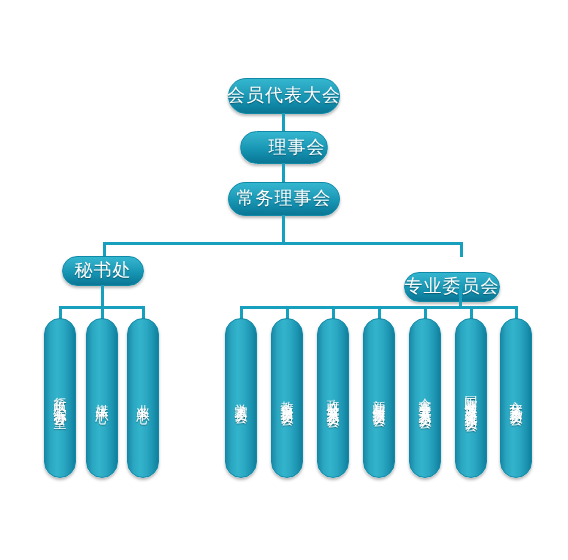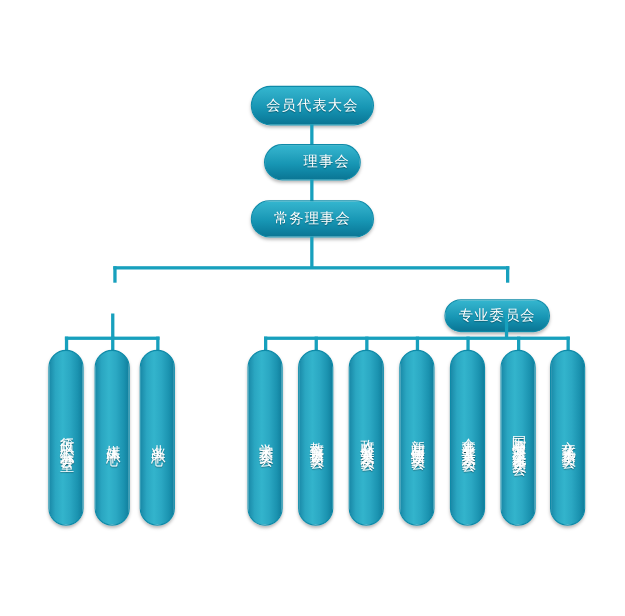--- a/index.html
+++ b/index.html
@@ -42,21 +42,21 @@
                 #33b6cf 0%,
                 #2ba9c4 22%,
                 #1796b4 55%,
                 #0f84a3 80%,
                 #0b7694 100%);
     box-shadow: 0 2px 3px rgba(0,0,0,0.28);
     border: 1px solid #0e8aa8;
   }
   .node-h .label {
     color: #ffffff;
-    font-size: 13px;
+    font-size: 18px;
     letter-spacing: 1px;
     white-space: nowrap;
     text-shadow: 0 1px 1px rgba(0,0,0,0.35);
     line-height: 1;
     font-family: Liberation Mono, monospace;
   }
 
   
   .node-v {
     position: absolute;
@@ -105,20 +105,23 @@
 
   <div class="node-h" style="left:228px; top:182px; width:112px; height:34px;justify-content:center;">
     <span class="label">常务理事会</span>
   </div>
 
   <div class="conn v" style="left:282px; top:215px; height:28px;"></div>
   <div class="conn h" style="left:103px; top:242px; width:360px;"></div>
   <div class="conn v" style="left:103px; top:242px; height:15px;"></div>
   <div class="conn v" style="left:460px; top:242px; height:15px;"></div>
 
+  <div class="node-h" style="left:62px; top:256px; width:82px; height:30px;">
+    <span class="label">秘书处</span>
+  </div>
 
   <div class="node-h" style="left:404px; top:272px; width:96px; height:30px;">
     <span class="label">专业委员会</span>
   </div>
 
   <div class="conn v" style="left:101px; top:285px; height:22px;"></div>
   <div class="conn h" style="left:59px; top:306px; width:86px;"></div>
   <div class="conn v" style="left:59px; top:306px; height:16px;"></div>
   <div class="conn v" style="left:101px; top:306px; height:16px;"></div>
   <div class="conn v" style="left:142px; top:306px; height:16px;"></div>

